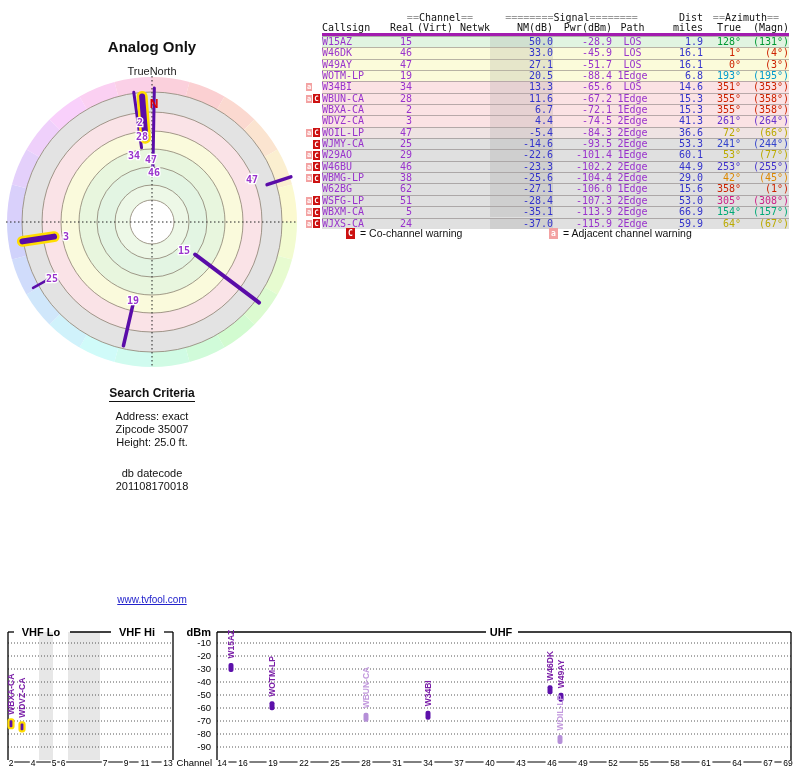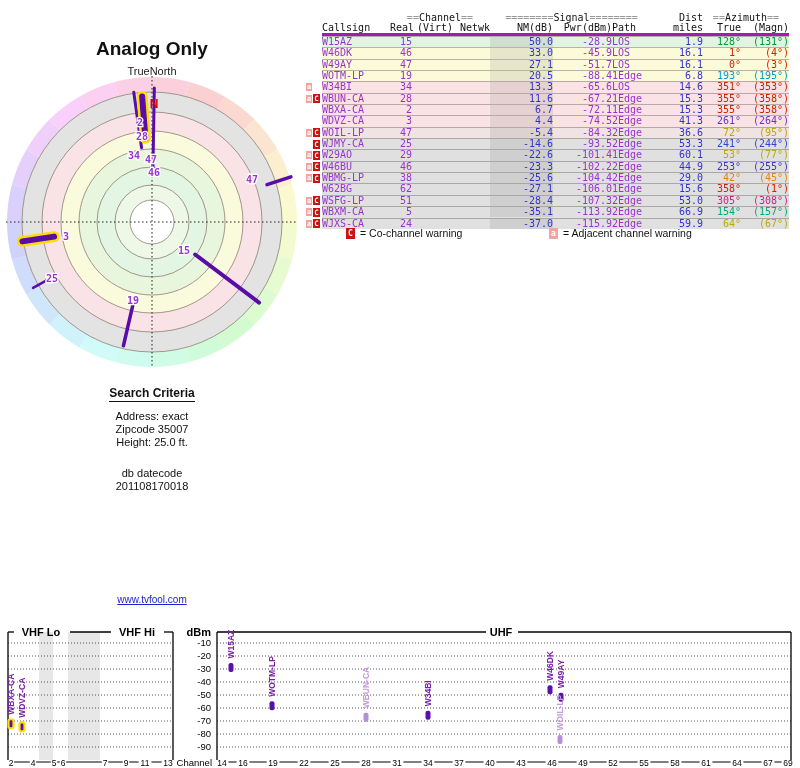--- a/index.html
+++ b/index.html
@@ -1,35 +1,35 @@
 <!DOCTYPE html>
 <html><head>
 <meta charset="utf-8">
 <style>
   html,body{margin:0;padding:0;background:#fff;}
   #stage{position:relative;width:800px;height:768px;background:#fff;overflow:hidden;
          font-family:"Liberation Sans",sans-serif;color:#111;}
   .abs{position:absolute;}
   
-  #radar-title{left:0;top:38px;width:304px;text-align:center;font-size:19px;font-weight:bold;}
+  #radar-title{left:0;top:38px;width:304px;text-align:center;font-size:15px;font-weight:bold;}
   #truenorth{left:0;top:65px;width:304px;text-align:center;font-size:11px;color:#222;}
   
   #tvtable{left:322px;top:13px;width:467px;font-family:"DejaVu Sans Mono",monospace;
            font-size:10px;line-height:10px;}
   .hrow{display:flex;height:10px;align-items:flex-end;white-space:pre;}
   .hrow2{display:flex;height:10px;border-bottom:3px solid #a21caf;}
   .trow{display:flex;height:11.35px;line-height:10.3px;position:relative;
         border-top:1px solid rgba(130,120,120,.55);box-sizing:border-box;align-items:center;}
   .c-call{width:68px;text-align:left;}
   .c-real{width:22px;text-align:right;}
   .c-virt{width:41px;text-align:right;}
   .c-net {width:37px;text-align:right;}
   .c-nm  {width:63px;text-align:right;}
   .c-pwr {width:59px;text-align:right;}
-  .c-path{width:41px;text-align:left;}
+  .c-path{width:41px;text-align:center;}
   .c-dist{width:50px;text-align:right;}
   .c-true{width:38px;text-align:right;}
   .c-magn{width:48px;text-align:right;}
   .trow .c-nm{background:rgba(105,105,105,.14);}
   .g-ch {width:100px;text-align:center;}
   .g-sig{width:163px;text-align:center;}
   .g-dst{width:50px;text-align:right;}
   .g-az {width:86px;text-align:center;}
   .eq{color:#999;}
   .t-pur{color:#9933cc;} .t-blu{color:#3333cc;}
@@ -246,21 +246,21 @@
         <div class="trow bg-pinkgray">
           <span class="c-call t-pur">WOIL-LP</span>
           <span class="c-real t-pur">47</span>
           <span class="c-virt t-pur"></span>
           <span class="c-net t-pur"></span>
           <span class="c-nm t-blu">-5.4</span>
           <span class="c-pwr t-pur">-84.3</span>
           <span class="c-path t-pur">2Edge</span>
           <span class="c-dist t-blu">36.6</span>
           <span class="c-true" style="color:#bbaa00">72°</span>
-          <span class="c-magn" style="color:#bbaa00">(95°)</span>
+          <span class="c-magn" style="color:#bbaa00">(66°)</span>
           <span class="chip chip-a warn-a">a</span>
           <span class="chip chip-c warn-c">C</span>
         </div>
         <div class="trow bg-gray">
           <span class="c-call t-pur">WJMY-CA</span>
           <span class="c-real t-pur">25</span>
           <span class="c-virt t-pur"></span>
           <span class="c-net t-pur"></span>
           <span class="c-nm t-blu">-14.6</span>
           <span class="c-pwr t-pur">-93.5</span>

